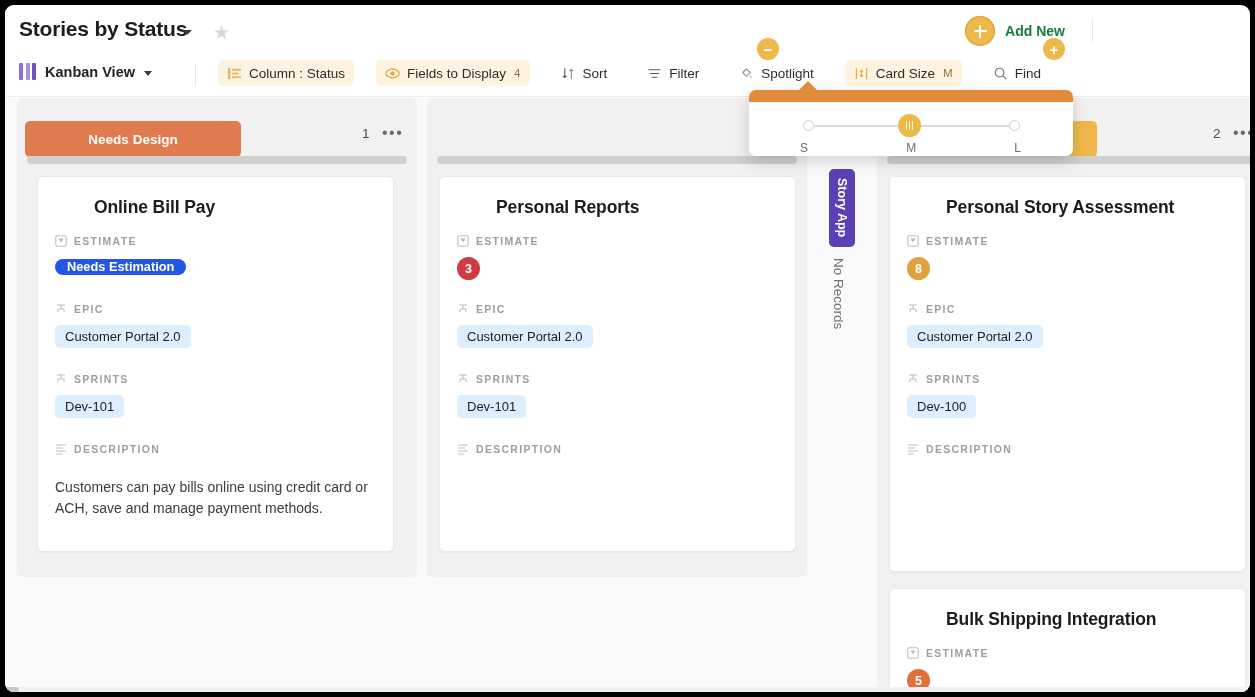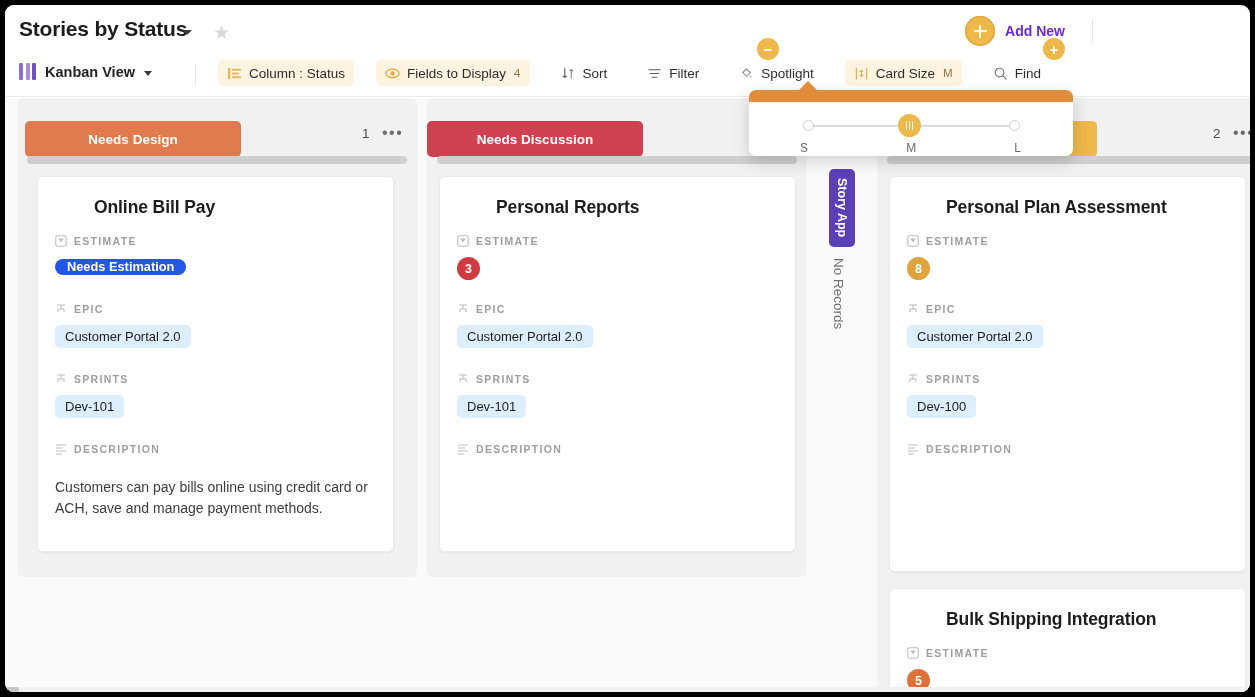--- a/index.html
+++ b/index.html
@@ -48,21 +48,21 @@
     width: 30px; height: 30px; border-radius: 50%;
     background: #eeb84b;
     display: flex; align-items: center; justify-content: center;
     box-shadow: inset 0 0 0 1.5px #e1a93c;
   }
   .add-circle::before, .add-circle::after {
     content: ""; position: absolute; background: #fff; border-radius: 1px;
   }
   .add-circle::before { width: 13px; height: 2.6px; }
   .add-circle::after  { width: 2.6px; height: 13px; }
-  .add-new-label { font-size: 14px; font-weight: bold; color: #6d28d9; }
+  .add-new-label { font-size: 14px; font-weight: bold; color: #15803d; }
   .hdr-divider {
     position: absolute; right: 20px; top: 14px;
     width: 1px; height: 24px; background: #e6e6e6;
   }
 
   
   .toolbar {
     position: absolute; left: 0; top: 48px;
     width: 1245px; height: 44px;
     background: #fff;
@@ -393,21 +393,20 @@
   <div class="board">
 
     <div class="column col1"></div>
     <div class="column col2"></div>
     <div class="column col3"></div>
 
     <div class="chip chip-needs-design">Needs Design</div>
     <div class="col-count count1">1</div>
     <div class="col-dots dots1">•••</div>
 
-    <div class="chip chip-needs-discussion">Needs Discussion</div>
 
     <div class="chip chip-third"></div>
     <div class="col-count count3">2</div>
     <div class="col-dots dots3">•••</div>
 
     <div class="col-handle handle1"></div>
     <div class="col-handle handle2"></div>
     <div class="col-handle handle3"></div>
 
     <div class="collapsed-col">
@@ -500,21 +499,21 @@
         <div class="field-head">
           <svg class="fi" viewBox="0 0 12 12">
             <path d="M1 2h10M1 5h7M1 8h10M1 11h6" stroke="#bdbdbd" stroke-width="1.1" fill="none"></path>
           </svg>
           <span class="field-label">DESCRIPTION</span>
         </div>
       </div>
     </div>
 
     <div class="card card3">
-      <div class="card-title">Personal Plan Assessment</div>
+      <div class="card-title">Personal Story Assessment</div>
 
       <div class="field" style="top:58px;">
         <div class="field-head">
           <svg class="fi" viewBox="0 0 12 12">
             <rect x="0.8" y="0.8" width="10.4" height="10.4" rx="1.6" fill="none" stroke="#bdbdbd" stroke-width="1.1"></rect>
             <path d="M3.3 3.6h5.4L6 7.6z" fill="#bdbdbd"></path>
           </svg>
           <span class="field-label">ESTIMATE</span>
         </div>
         <span class="badge-circle" style="background:#e0a23c;">8</span>

